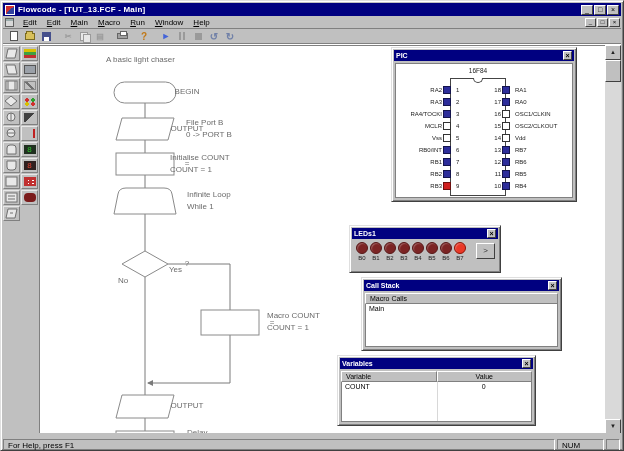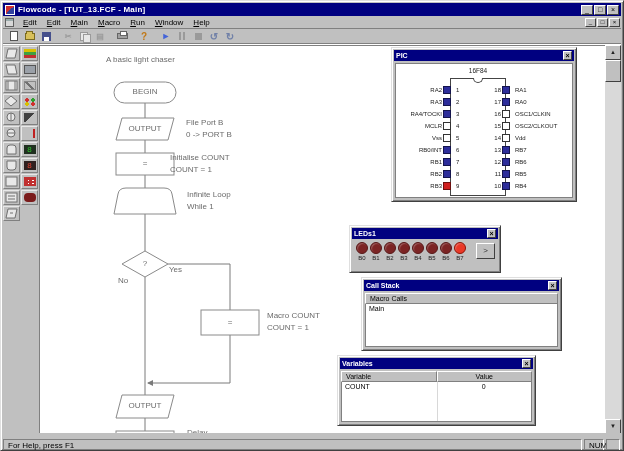--- a/index.html
+++ b/index.html
@@ -65,21 +65,21 @@
   .side-btn { width:17px; height:15px; margin:0 0 1px 0; display:flex; align-items:center;
               justify-content:center; background:#c0c0c0; border:1px solid;
               border-color:#e8e8e8 #808080 #808080 #e8e8e8; }
   .cmp { width:12px; height:9px; position:relative; }
 
   
   .canvas { position:absolute; left:36px; top:0; width:568px; height:389px; background:#fff;
             border-left:1px solid #808080; border-top:1px solid #808080; overflow:hidden; }
   .flow-svg { position:absolute; left:0; top:0; }
   .flow-text { position:absolute; font-size:8px; color:#6b6b6b; line-height:12px; white-space:nowrap; }
-  .shape-label { position:absolute; font-size:8px; color:#6b6b6b; text-align:center; white-space:nowrap; }
+  .shape-label { position:absolute; font-size:8px; color:#6b6b6b; text-align:center; white-space:nowrap;margin-left:42px; }
 
   
   .float-win { position:absolute; background:#c0c0c0; border:1px solid; border-color:#dfdfdf #404040 #404040 #dfdfdf;
                box-shadow:inset 1px 1px 0 #fff, inset -1px -1px 0 #808080; }
   .fw-title { height:11px; margin:2px; background:#000080; color:#fff; display:flex; align-items:center;
               padding:0 2px; font-size:7px; font-weight:bold; }
   .fw-close { margin-left:auto; width:9px; height:9px; background:#c0c0c0; border:1px solid;
               border-color:#fff #404040 #404040 #fff; font-size:7px; line-height:7px; text-align:center; color:#000; }
   .fw-body-white { position:absolute; left:3px; right:3px; bottom:3px; background:#fff;
                    border:1px solid #808080; }
@@ -139,21 +139,21 @@
   .sb-btn.down { bottom:0; }
   .sb-thumb { position:absolute; left:0; top:15px; width:16px; height:22px; background:#c0c0c0;
               border:1px solid; border-color:#fff #404040 #404040 #fff; }
 
   
   .statusbar { position:absolute; left:2px; right:2px; bottom:2px; height:15px; background:#c0c0c0;
                display:flex; align-items:center; gap:2px; padding:11px 1px 1px 0; }
   .sb-pane { height:13px; border:1px solid; border-color:#808080 #fff #fff #808080;
              font-size:8px; color:#000; padding:1px 4px; white-space:nowrap; }
   .sb-msg { flex:1; }
-  .sb-num { width:20px; text-align:left; }
+  .sb-num { width:47px; text-align:left; }
   .sb-end { width:14px; }
 </style>
 </head>
 <body>
 
 <div class="app">
 
   <div class="titlebar">
     <div class="app-icon"></div>
     <div class="titlebar-text">Flowcode - [TUT_13.FCF - Main]</div>

